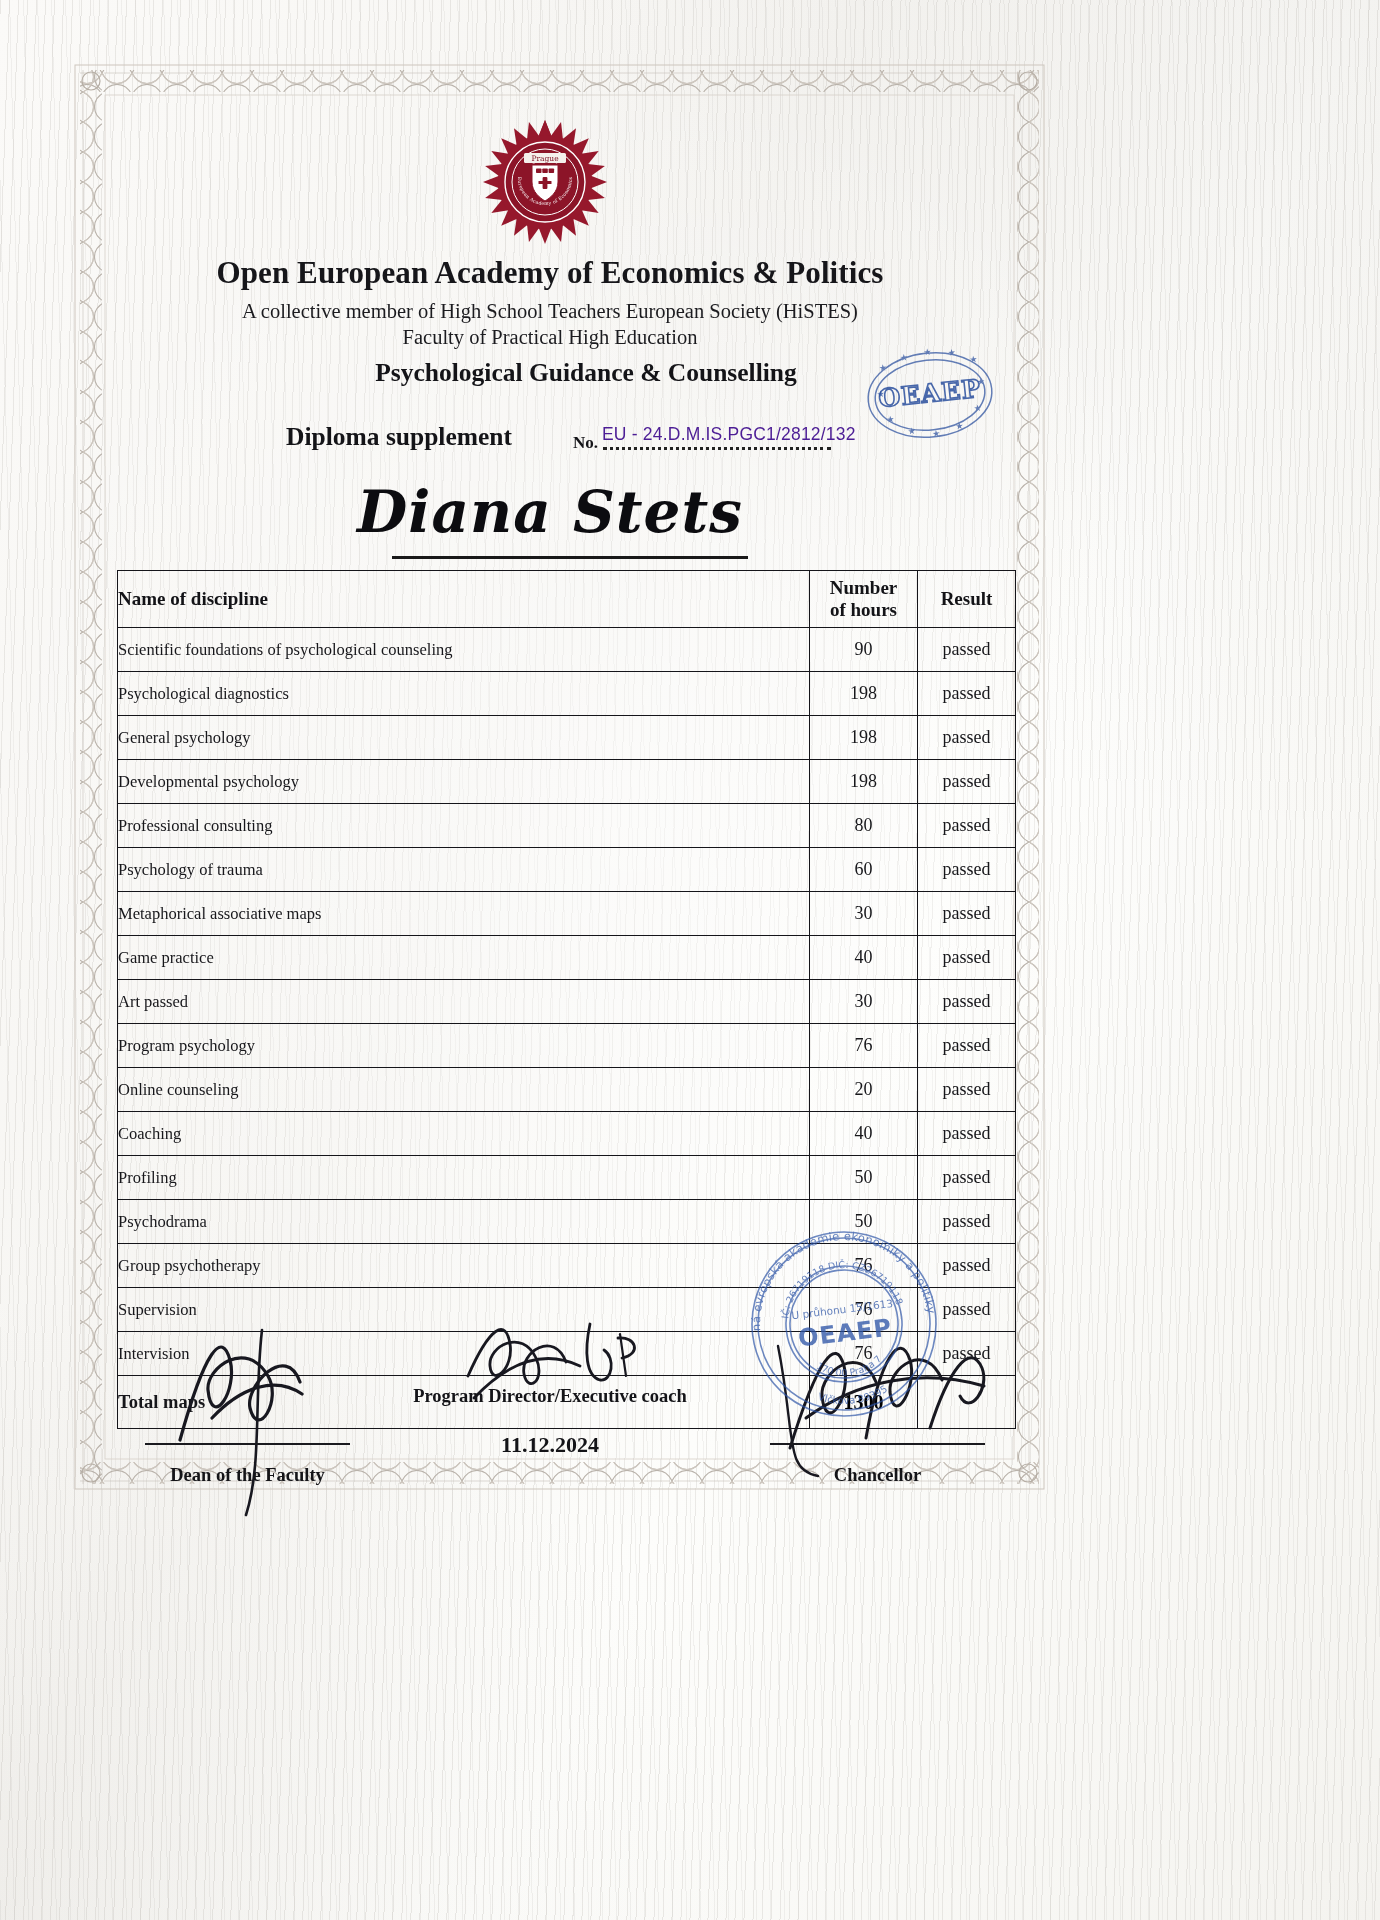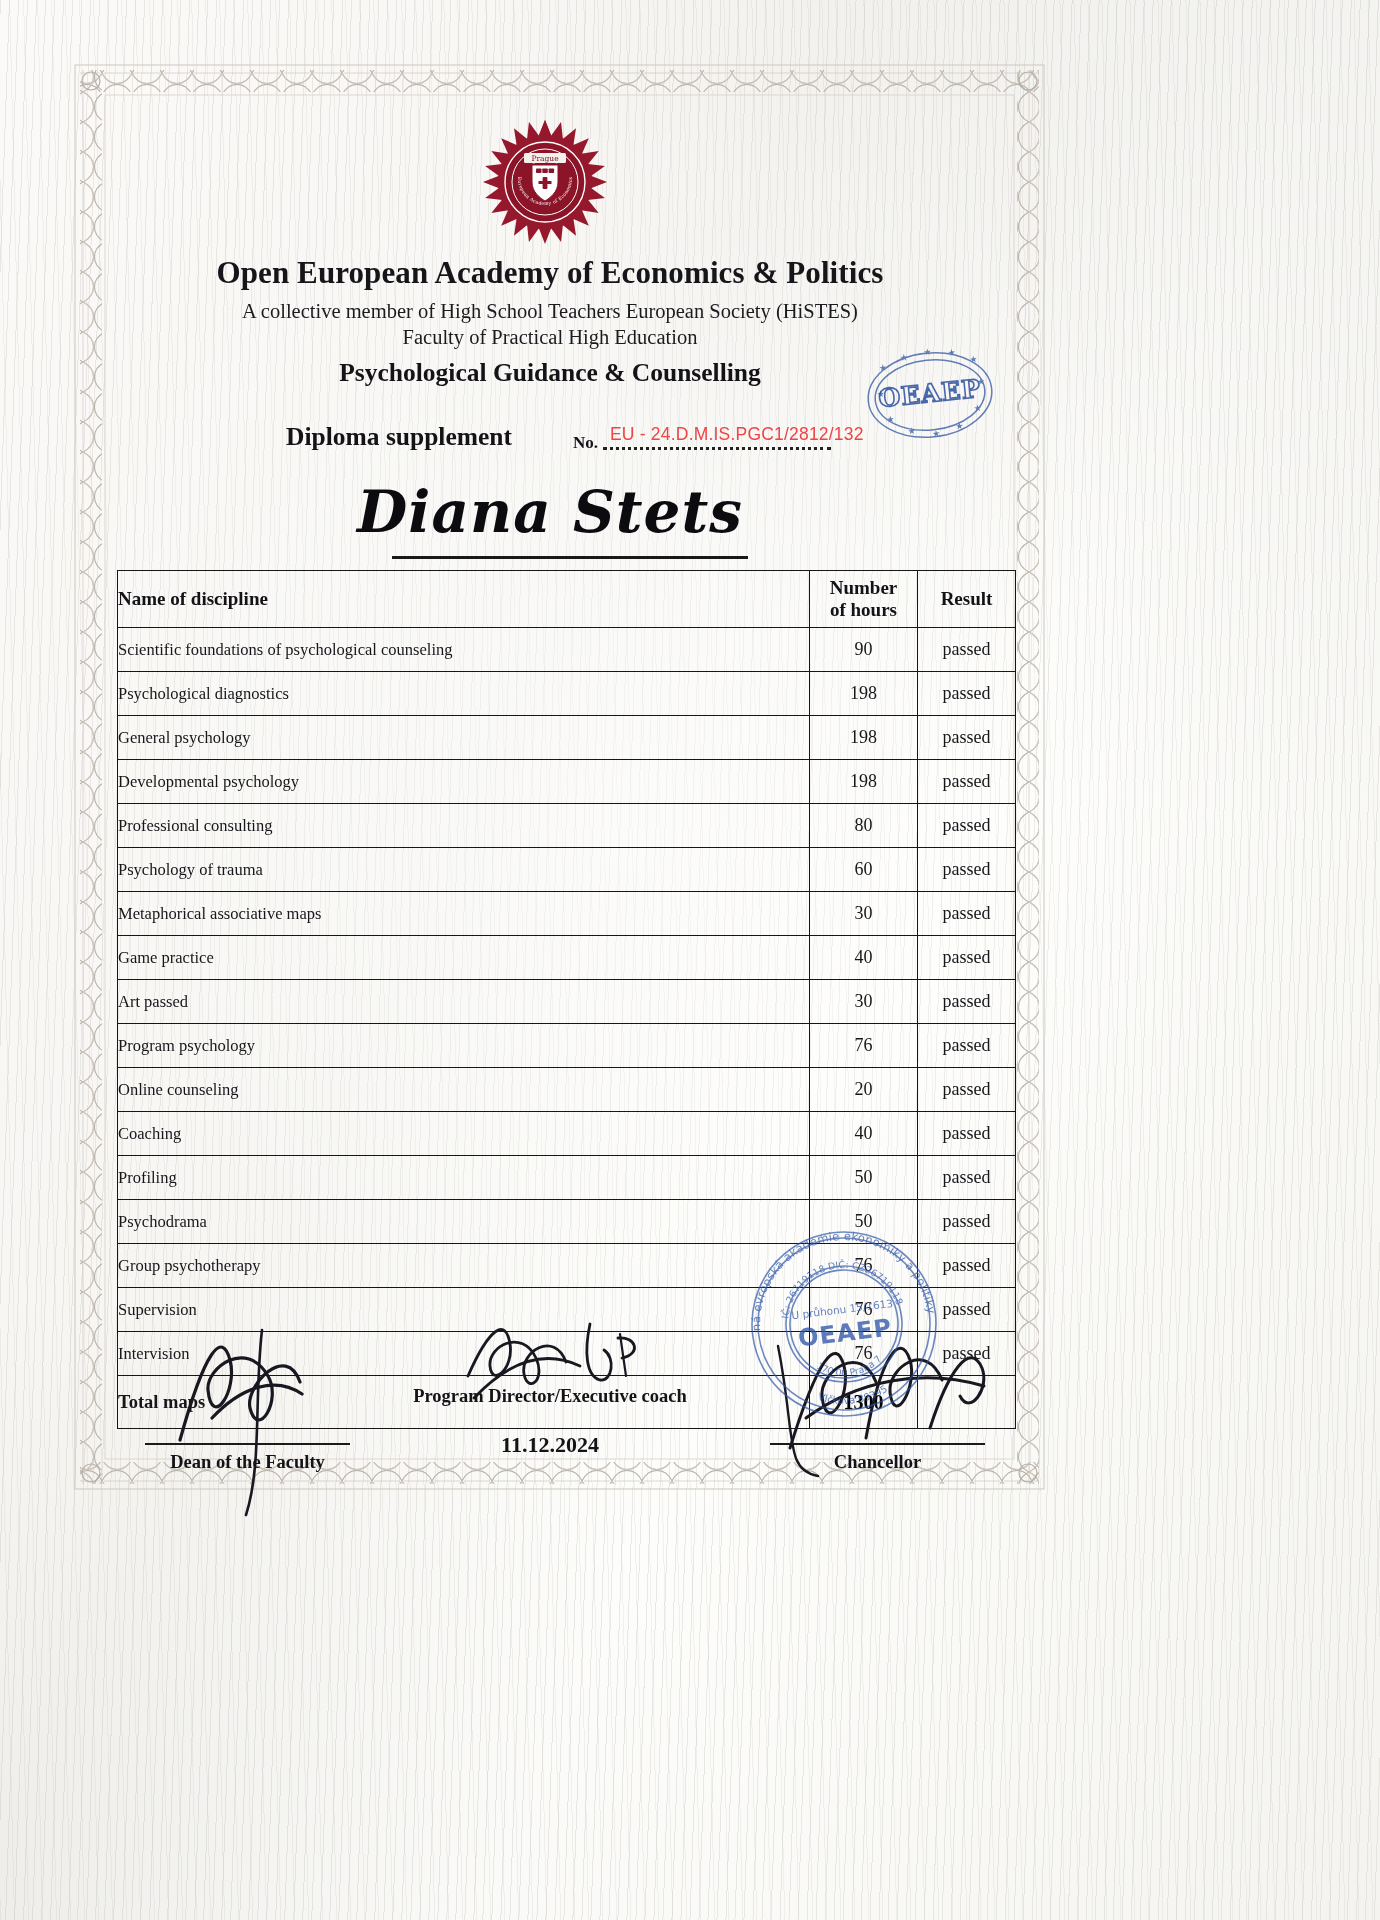--- a/index.html
+++ b/index.html
@@ -50,30 +50,30 @@
   .h-sub1{
     position:absolute;left:0;width:1100px;top:300px;text-align:center;
     font-size:20.5px;color:#1b1b1f;
   }
   .h-sub2{
     position:absolute;left:0;width:1100px;top:326px;text-align:center;
     font-size:20.5px;color:#1b1b1f;
   }
   .h-program{
     position:absolute;left:0;width:1100px;top:358px;text-align:center;
-    font-size:25.5px;font-weight:bold;color:#141418;
+    font-size:25.5px;font-weight:bold;color:#141418;padding-left:36px;
   }
 
   
   .ds-line{position:absolute;left:286px;top:422px;width:700px;height:42px;}
   .ds-title{position:absolute;left:0;top:0;font-size:25.5px;font-weight:bold;color:#141418;}
   .ds-no{position:absolute;left:287px;top:11px;font-size:17px;font-weight:bold;color:#141418;}
   .ds-num{
-    position:absolute;left:324px;top:2px;
-    font-family:"Liberation Sans",sans-serif;font-size:17.5px;color:#ef4444;letter-spacing:.2px;
+    position:absolute;left:316px;top:2px;
+    font-family:"Liberation Sans",sans-serif;font-size:17.5px;color:#4c1d95;letter-spacing:.2px;
   }
   .ds-dots{
     position:absolute;left:317px;top:25px;width:228px;
     border-bottom:3px dotted #222;
   }
 
   
   .emboss{position:absolute;left:860px;top:340px;width:140px;height:110px;}
 
   
@@ -123,21 +123,21 @@
   .round-stamp{
     position:absolute;left:745px;top:1225px;width:198px;height:198px;
     z-index:8;opacity:.80;transform:rotate(-7deg);
   }
 
   
   .sig-block{position:absolute;z-index:7;}
   .sig-rule{border-top:2.4px solid #1a1a1f;}
   .sig-label{
     text-align:center;font-size:18.5px;font-weight:bold;color:#141418;
-    margin-top:7px;
+    margin-top:20px;
   }
   .sig-mid-label{
     position:absolute;left:380px;top:1386px;width:340px;text-align:center;
     font-size:18.5px;font-weight:bold;color:#141418;z-index:7;
   }
   .sig-date{
     position:absolute;left:420px;top:1432px;width:260px;text-align:center;
     font-size:22px;font-weight:bold;color:#141418;z-index:7;
   }
   .ink{position:absolute;z-index:7;pointer-events:none;}

